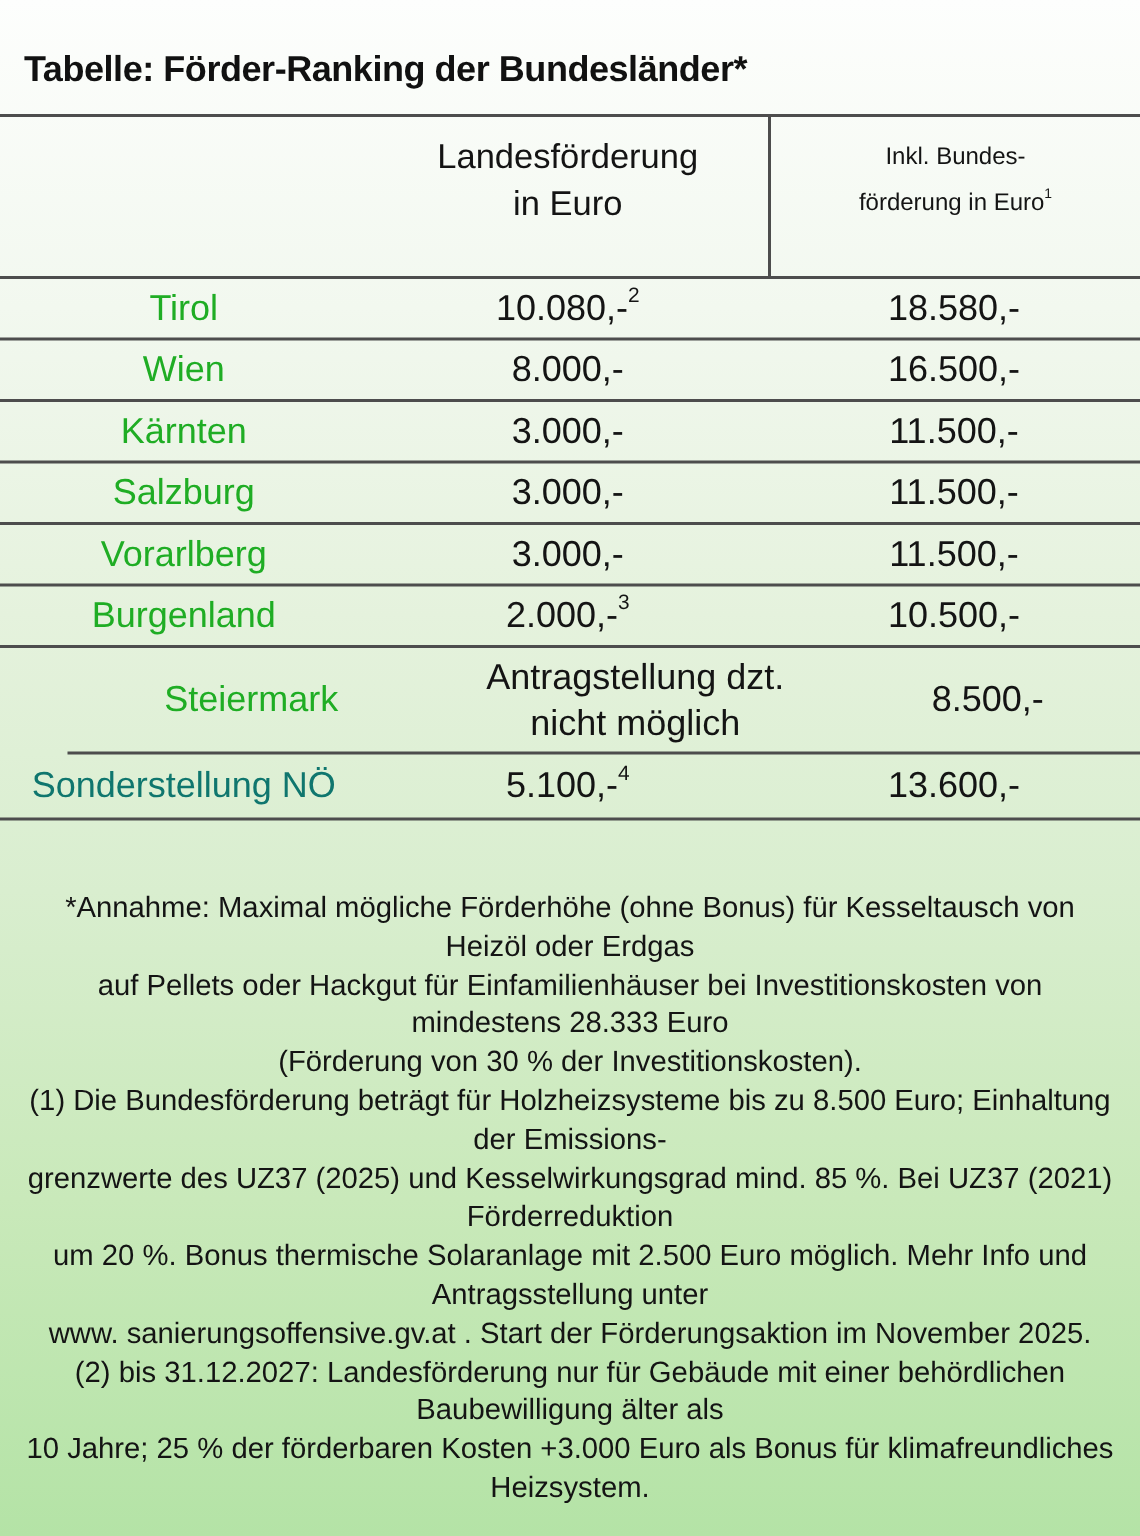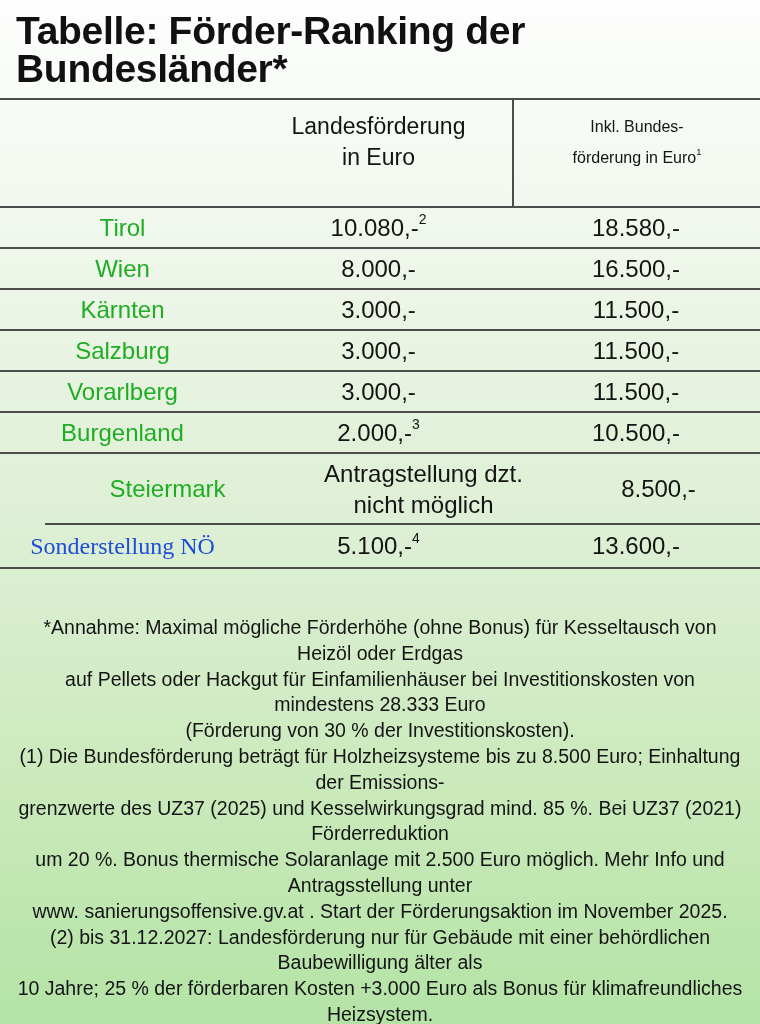--- a/index.html
+++ b/index.html
@@ -4,22 +4,22 @@
 <style>
   html,body{margin:0;padding:0;}
   body{
     width:760px;height:1024px;
     background:linear-gradient(180deg,#fdfefd 0%,#f2f8ef 20%,#e5f2dd 40%,#d9eecf 58%,#c9e9ba 78%,#b4e3a6 100%);
     font-family:"Liberation Sans",sans-serif;
     color:#141414;
     overflow:hidden;
   }
   .title{
-    padding:12px 16px 0 16px;
-    font-size:39px;
+    padding:28px 16px 0 16px;
+    font-size:24px;
     font-weight:600;
     letter-spacing:-0.3px;
     color:#111;
     line-height:38px;
   }
   .tbl{margin-top:10px;}
   .tbl-header{
     display:flex;
     height:110px;
     border-top:2px solid #4d4d4d;
@@ -34,21 +34,21 @@
     display:flex;
     align-items:center;
     height:41px;
     border-bottom:2px solid #4d4d4d;
     box-sizing:border-box;
     font-size:24px;
   }
   .row.tall{height:71px;margin-left:45px;}
   .row.special{height:44px;}
   .c1{width:245px;text-align:center;color:#1fad24;font-weight:500;}
-  .row.special .c1{color:#1d4ed8;font-family:Liberation Serif, serif;}
+  .row.special .c1{color:#0f766e;}
   .c2{width:267px;text-align:center;}
   .c3{flex:1;text-align:center;}
   .v2{display:block;line-height:31px;}
   .v2:empty{display:none;}
   sup{font-size:0.58em;position:relative;top:-0.15em;line-height:0;}
   .footnotes{
     padding:46px 14px 0 14px;
     font-size:19.5px;
     line-height:25.8px;
     color:#141414;

